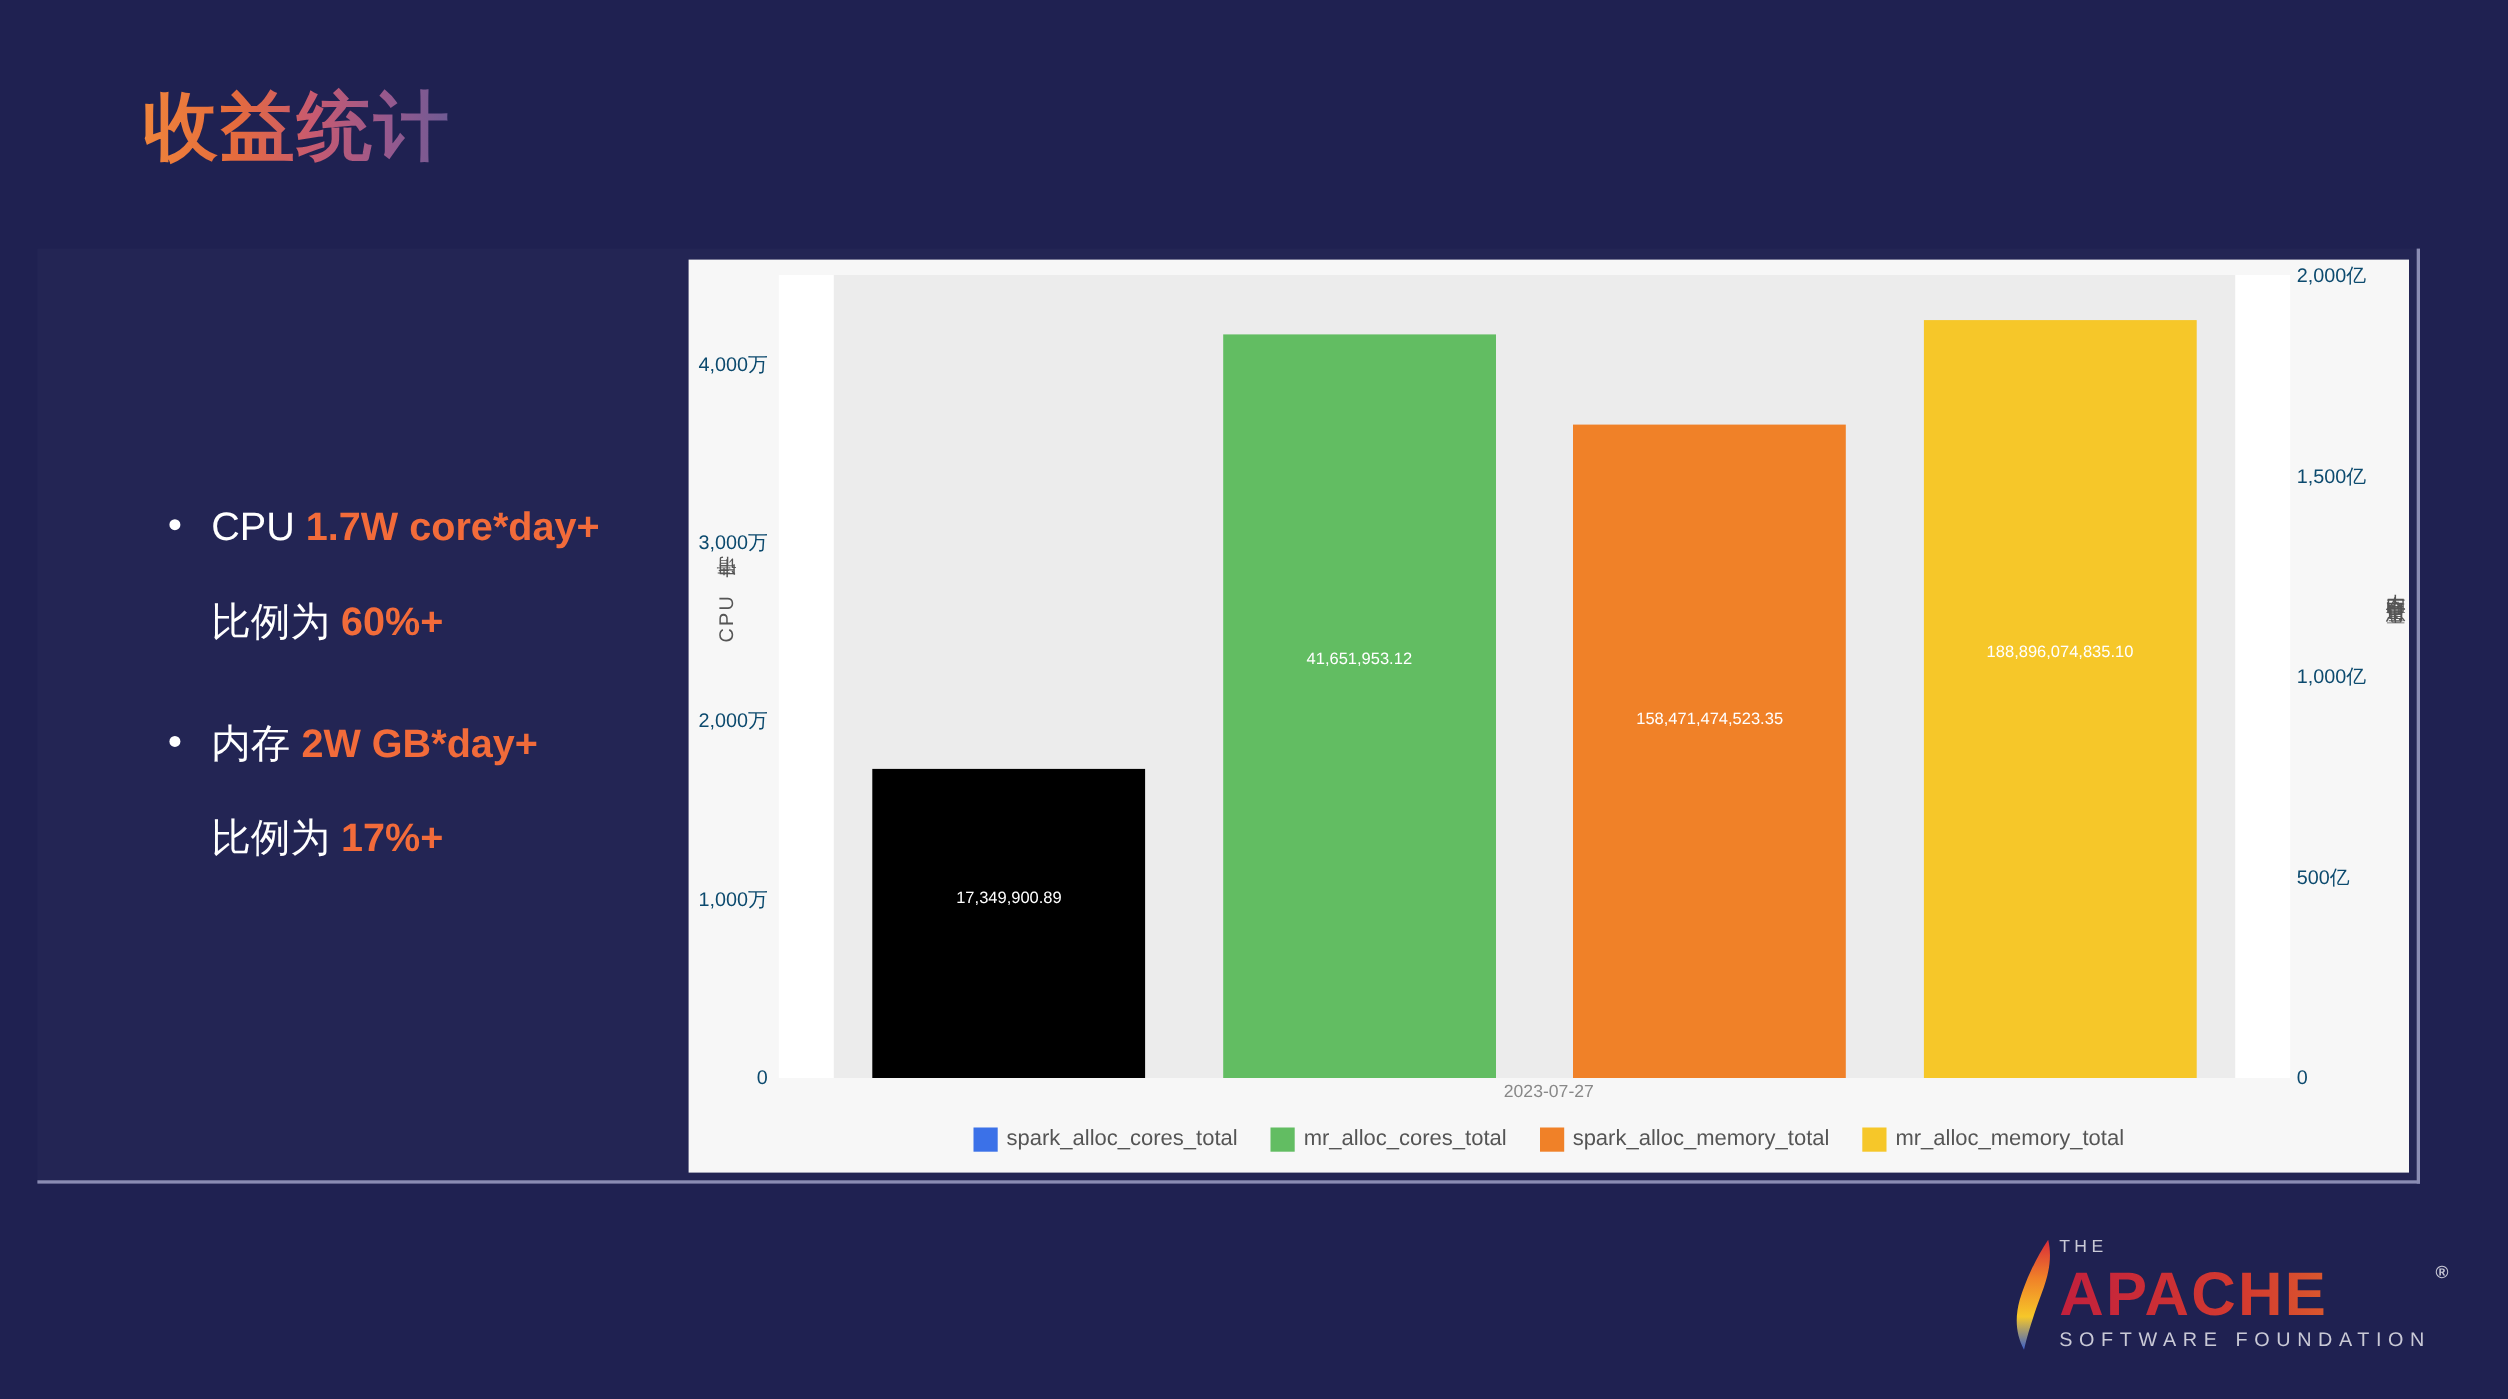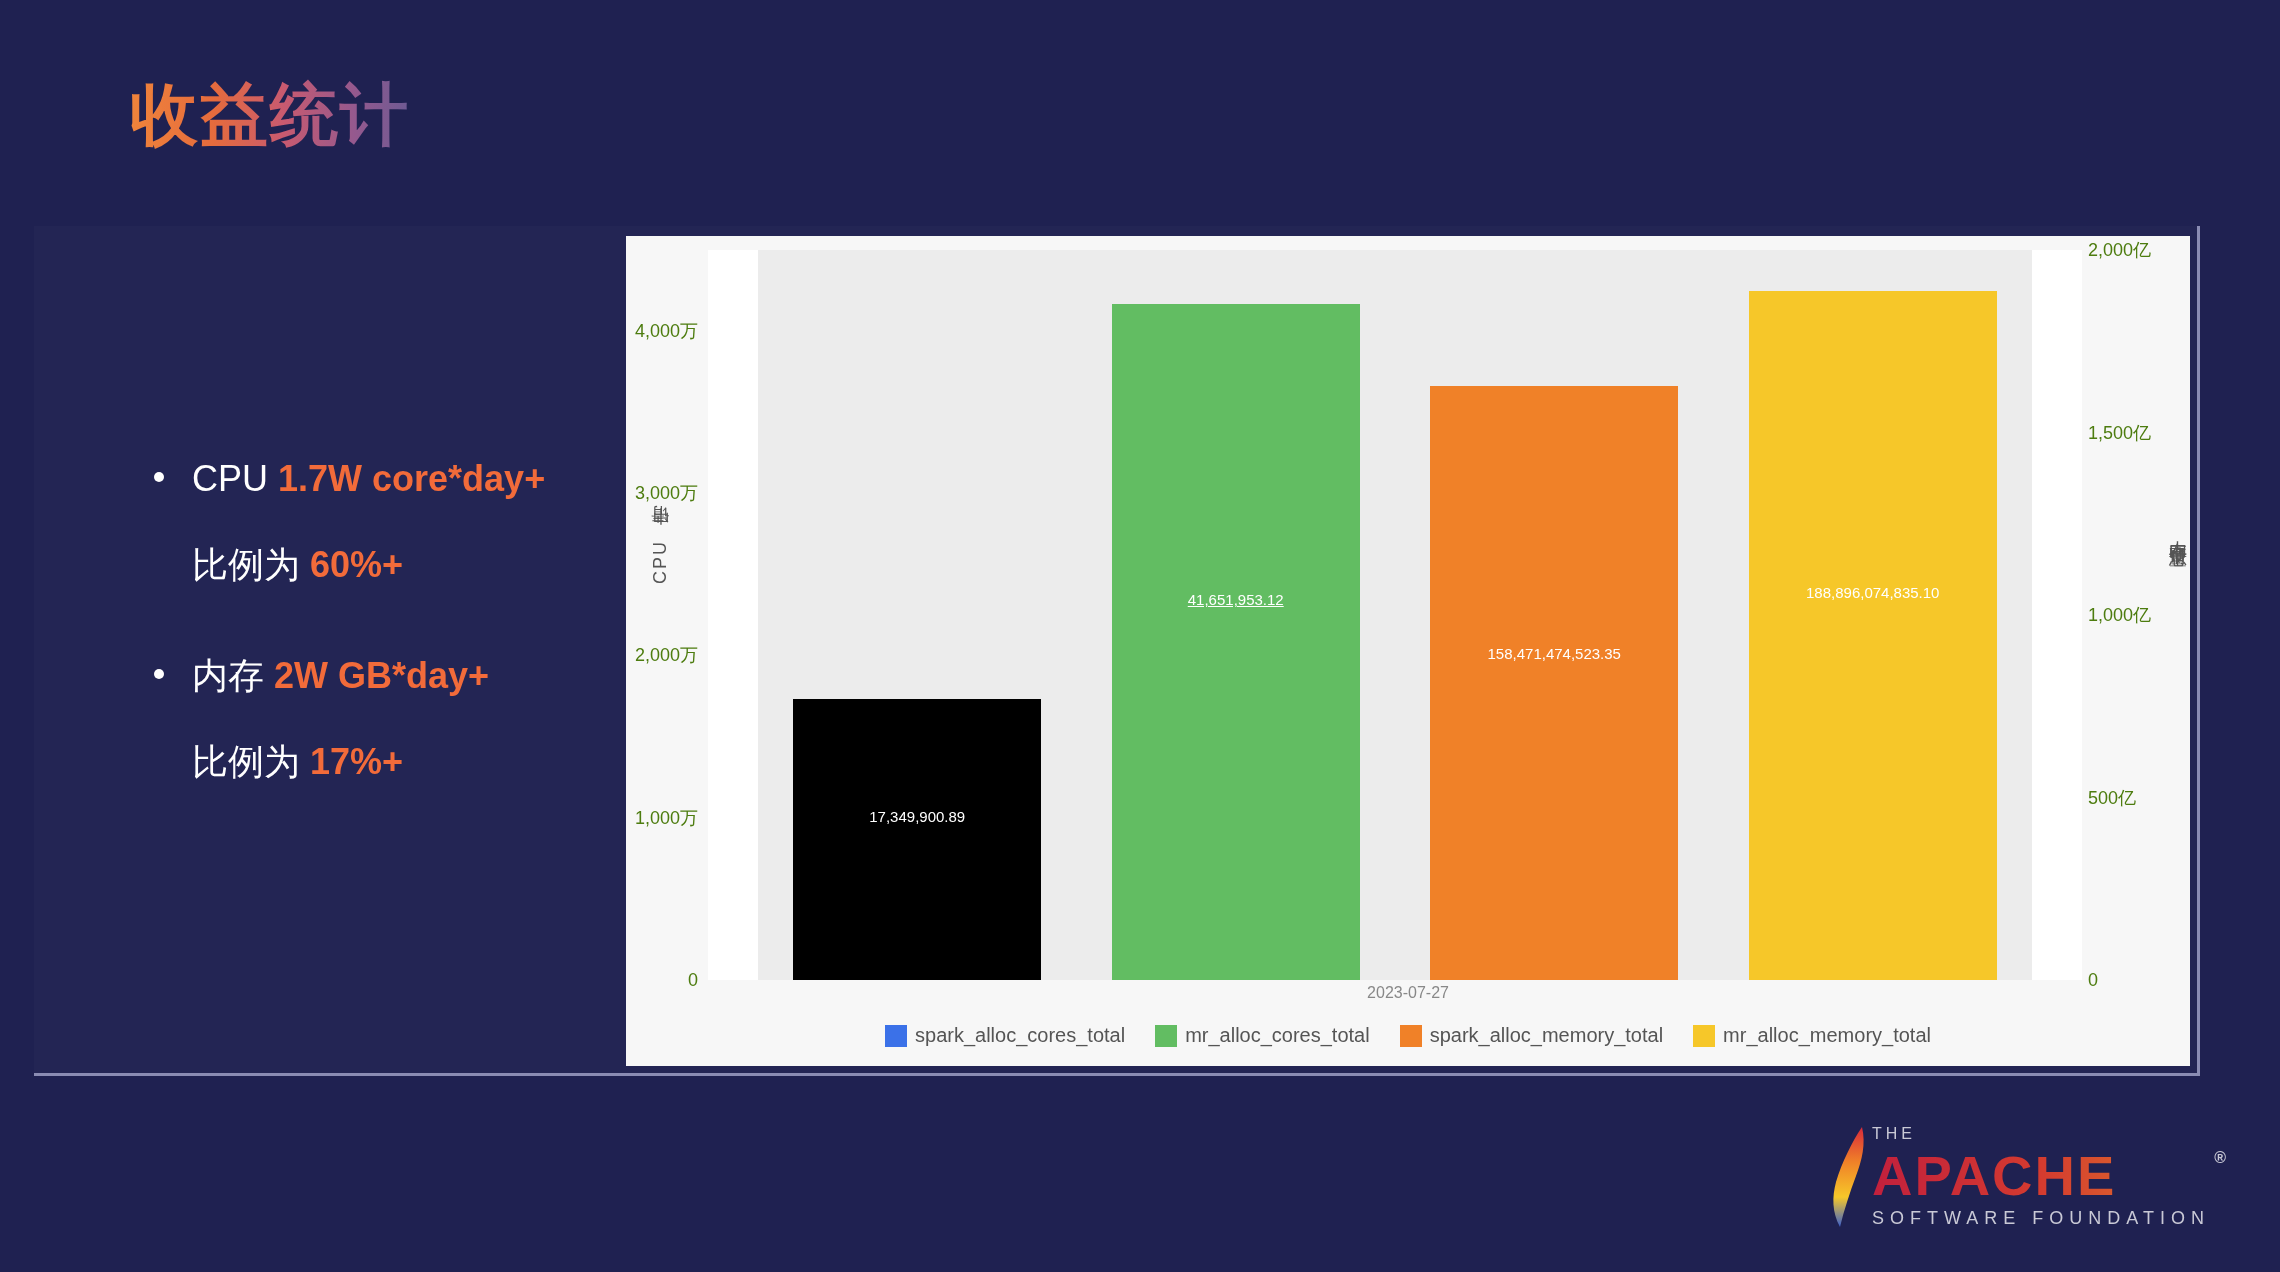--- a/index.html
+++ b/index.html
@@ -113,21 +113,21 @@
     position: absolute;
     left: 0;
     top: 14px;
     width: 78px;
     height: 730px;
   }
   .y-ticks-left div, .y-ticks-right div {
     position: absolute;
     right: 6px;
     font-size: 18px;
-    color: #4d7c0f;
+    color: #0c4a6e;
     transform: translateY(-50%);
     white-space: nowrap;
   }
   .y-ticks-right {
     position: absolute;
     left: 1456px;
     top: 14px;
     width: 90px;
     height: 730px;
   }
@@ -227,21 +227,21 @@
       <div style="top: 0px;">2,000亿</div>
     </div>
 
   <div class="plot-area">
     <div class="plot-inner">
       <div class="bars-zone" id="barsZone">
           <div class="bar" style="left: 35.035px; width: 248.43px; height: 281.454px; background: #000000;">
             <div class="bar-label" style="position: absolute; bottom: 154.8px;">17,349,900.89</div>
           </div>
           <div class="bar" style="left: 353.535px; width: 248.43px; height: 675.687px; background: rgb(98, 189, 98);">
-            <div class="bar-label" style="position: absolute; bottom: 371.628px; text-decoration: underline;">41,651,953.12</div>
+            <div class="bar-label" style="position: absolute; bottom: 371.628px;">41,651,953.12</div>
           </div>
           <div class="bar" style="left: 672.035px; width: 248.43px; height: 594px; background: rgb(240, 129, 40);">
             <div class="bar-label" style="position: absolute; bottom: 318.131px;">158,471,474,523.35</div>
           </div>
           <div class="bar" style="left: 990.535px; width: 248.43px; height: 689.471px; background: rgb(246, 199, 41);">
             <div class="bar-label" style="position: absolute; bottom: 379.209px;">188,896,074,835.10</div>
           </div>
         </div>
     </div>
   </div>

